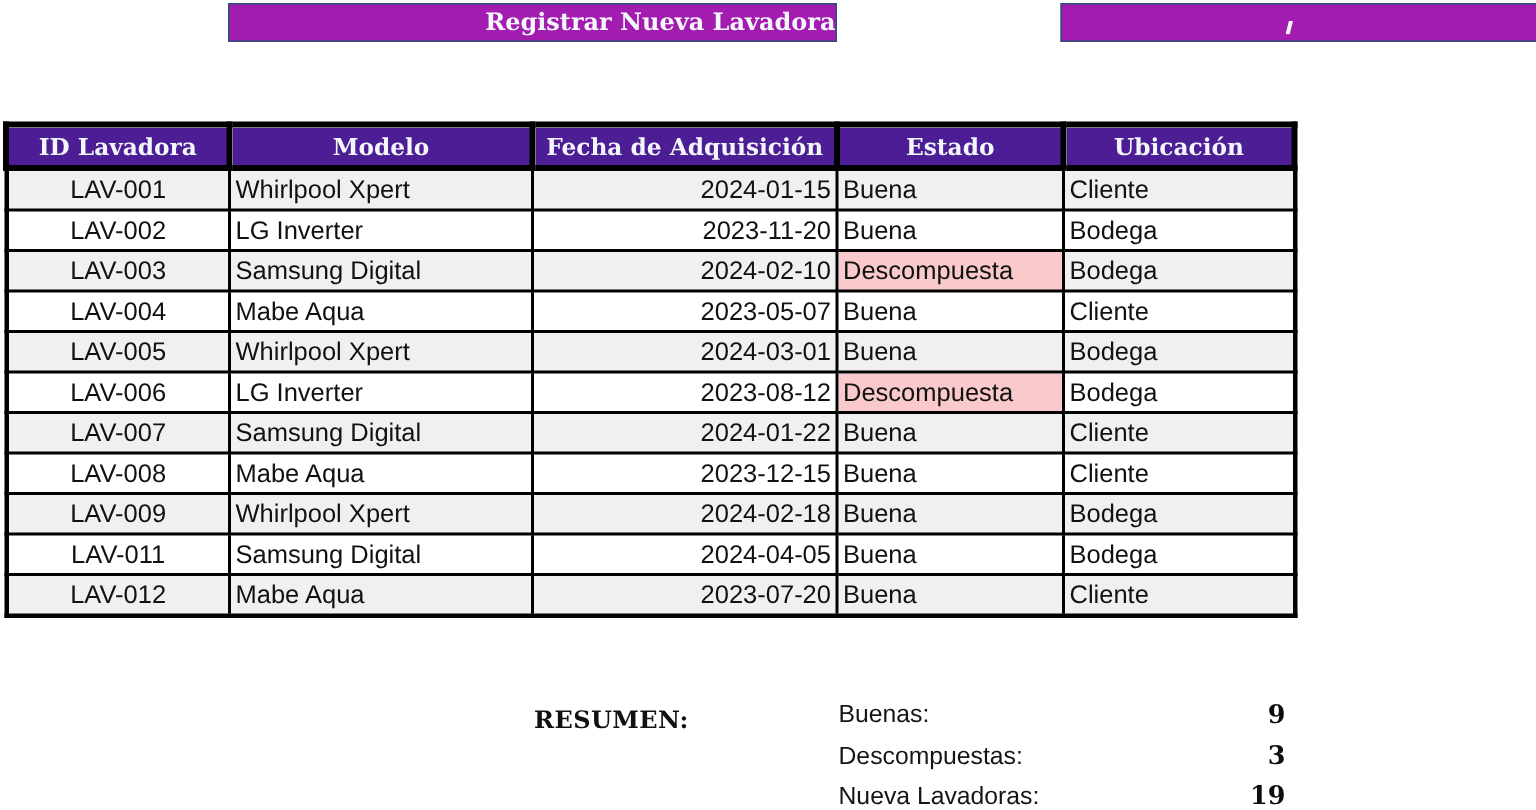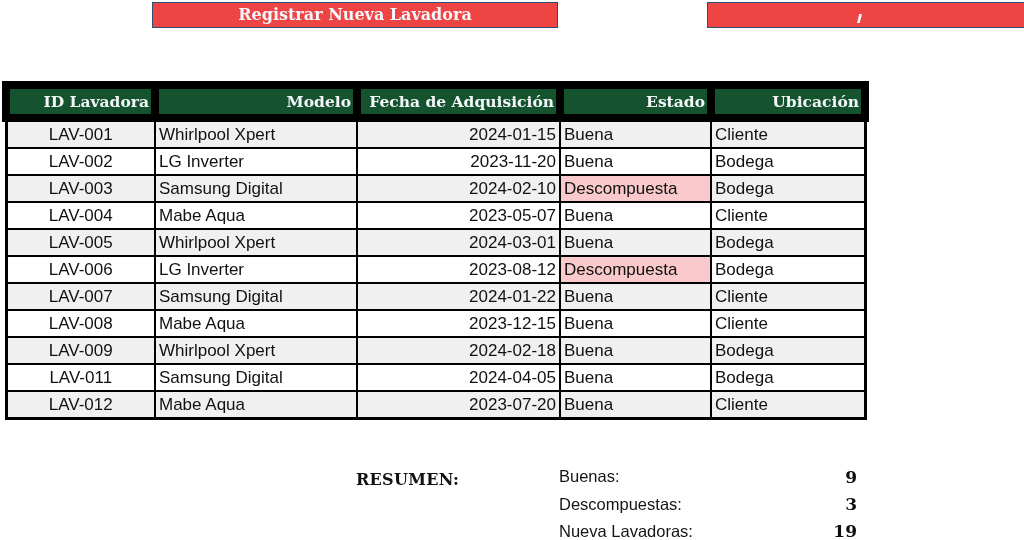--- a/index.html
+++ b/index.html
@@ -10,29 +10,29 @@
     overflow: hidden;
     font-family: "Liberation Sans", sans-serif;
     color: #111111;
   }
 
   
   .btn {
     position: absolute;
     top: 2px;
     height: 26px;
-    background: #ef4444;
+    background: #a21caf;
     border: 1px solid #2c4f77;
     box-sizing: border-box;
     color: #f4f7fb;
     font-family: "DejaVu Serif", serif;
     font-weight: bold;
     font-size: 16px;
     line-height: 24px;
-    text-align: center;
+    text-align: right;
     padding: 0;
     cursor: pointer;
   }
   .btn-register { left: 152px; width: 406px; }
   .btn-truncated { left: 707px; width: 400px; }
   .glyph-fragment {
     position: absolute;
     left: 149px; top: 11px;
     width: 5px; height: 9px;
     background: #f4f7fb;
@@ -42,29 +42,29 @@
   
   table.washers {
     position: absolute;
     left: 2px; top: 81px;
     width: 859px;
     border-collapse: collapse;
     table-layout: fixed;
     border: 3px solid #000000;
   }
   table.washers th {
-    background: #14532d;
+    background: #4c1d95;
     color: #f2f5f9;
     font-family: "DejaVu Serif", serif;
     font-weight: bold;
     font-size: 15.5px;
     height: 25px;
-    border: 8px solid #000000;
+    border: 4px solid #000000;
     padding: 0 2px;
-    text-align: right;
+    text-align: center;
     overflow: hidden;
     white-space: nowrap;
   }
   table.washers td {
     height: 25px;
     border: 2px solid #000000;
     padding: 0 3px;
     font-size: 17px;
     background: #ffffff;
     overflow: hidden;

